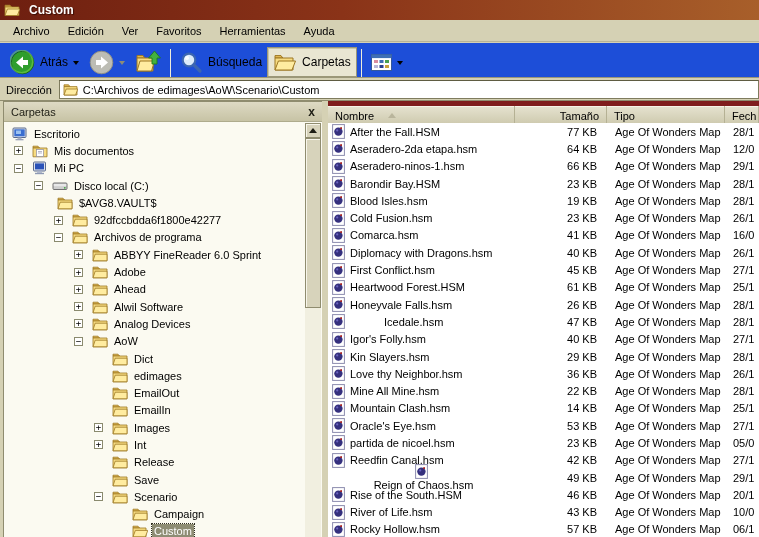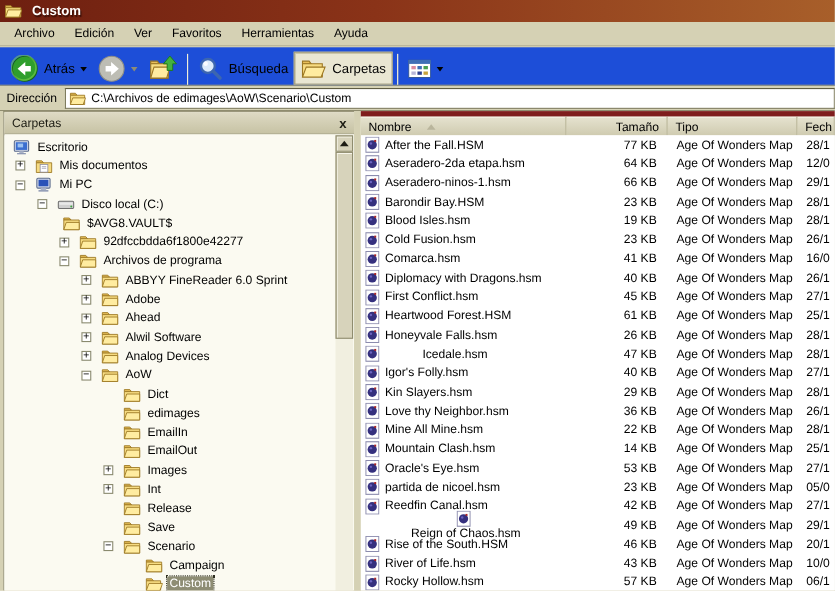--- a/index.html
+++ b/index.html
@@ -366,31 +366,31 @@
             <span class="tree-label">edimages</span>
           </div>
           <div class="tree-row" style="padding-left: 108px;">
             <span class="tree-icon">
               <svg width="16" height="14" viewBox="0 0 16 14">
                 <path d="M1 4 L1 2.2 L6 2.2 L7.6 4 Z" fill="#e8bf59" stroke="#9c7722" stroke-width="0.8"></path>
                 <path d="M1 4 H15 V12.8 H1 Z" fill="#f7dc82" stroke="#9c7722" stroke-width="0.8"></path>
                 <path d="M1 12.8 H15 V6.2 H3.2 Z" fill="#ffeca0" stroke="#9c7722" stroke-width="0.8" transform="translate(0,0)"></path>
               </svg>
             </span>
+            <span class="tree-label">EmailOut</span>
+          </div>
+          <div class="tree-row" style="padding-left: 108px;">
+            <span class="tree-icon">
+              <svg width="16" height="14" viewBox="0 0 16 14">
+                <path d="M1 4 L1 2.2 L6 2.2 L7.6 4 Z" fill="#e8bf59" stroke="#9c7722" stroke-width="0.8"></path>
+                <path d="M1 4 H15 V12.8 H1 Z" fill="#f7dc82" stroke="#9c7722" stroke-width="0.8"></path>
+                <path d="M1 12.8 H15 V6.2 H3.2 Z" fill="#ffeca0" stroke="#9c7722" stroke-width="0.8" transform="translate(0,0)"></path>
+              </svg>
+            </span>
             <span class="tree-label">EmailIn</span>
-          </div>
-          <div class="tree-row" style="padding-left: 108px;">
-            <span class="tree-icon">
-              <svg width="16" height="14" viewBox="0 0 16 14">
-                <path d="M1 4 L1 2.2 L6 2.2 L7.6 4 Z" fill="#e8bf59" stroke="#9c7722" stroke-width="0.8"></path>
-                <path d="M1 4 H15 V12.8 H1 Z" fill="#f7dc82" stroke="#9c7722" stroke-width="0.8"></path>
-                <path d="M1 12.8 H15 V6.2 H3.2 Z" fill="#ffeca0" stroke="#9c7722" stroke-width="0.8" transform="translate(0,0)"></path>
-              </svg>
-            </span>
-            <span class="tree-label">EmailOut</span>
           </div>
           <div class="tree-row" style="padding-left: 90px;">
             <span class="expander">+</span>
             <span class="tree-icon">
               <svg width="16" height="14" viewBox="0 0 16 14">
                 <path d="M1 4 L1 2.2 L6 2.2 L7.6 4 Z" fill="#e8bf59" stroke="#9c7722" stroke-width="0.8"></path>
                 <path d="M1 4 H15 V12.8 H1 Z" fill="#f7dc82" stroke="#9c7722" stroke-width="0.8"></path>
                 <path d="M1 12.8 H15 V6.2 H3.2 Z" fill="#ffeca0" stroke="#9c7722" stroke-width="0.8" transform="translate(0,0)"></path>
               </svg>
             </span>

